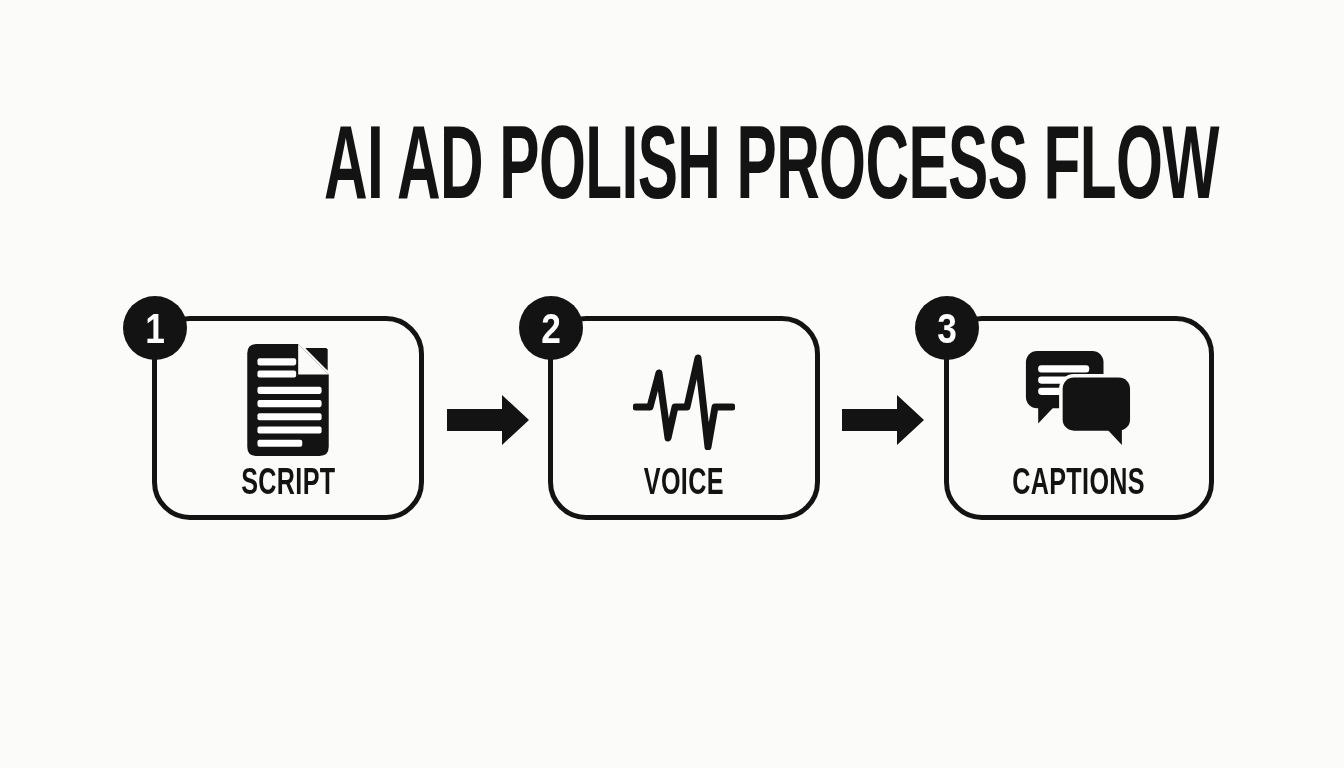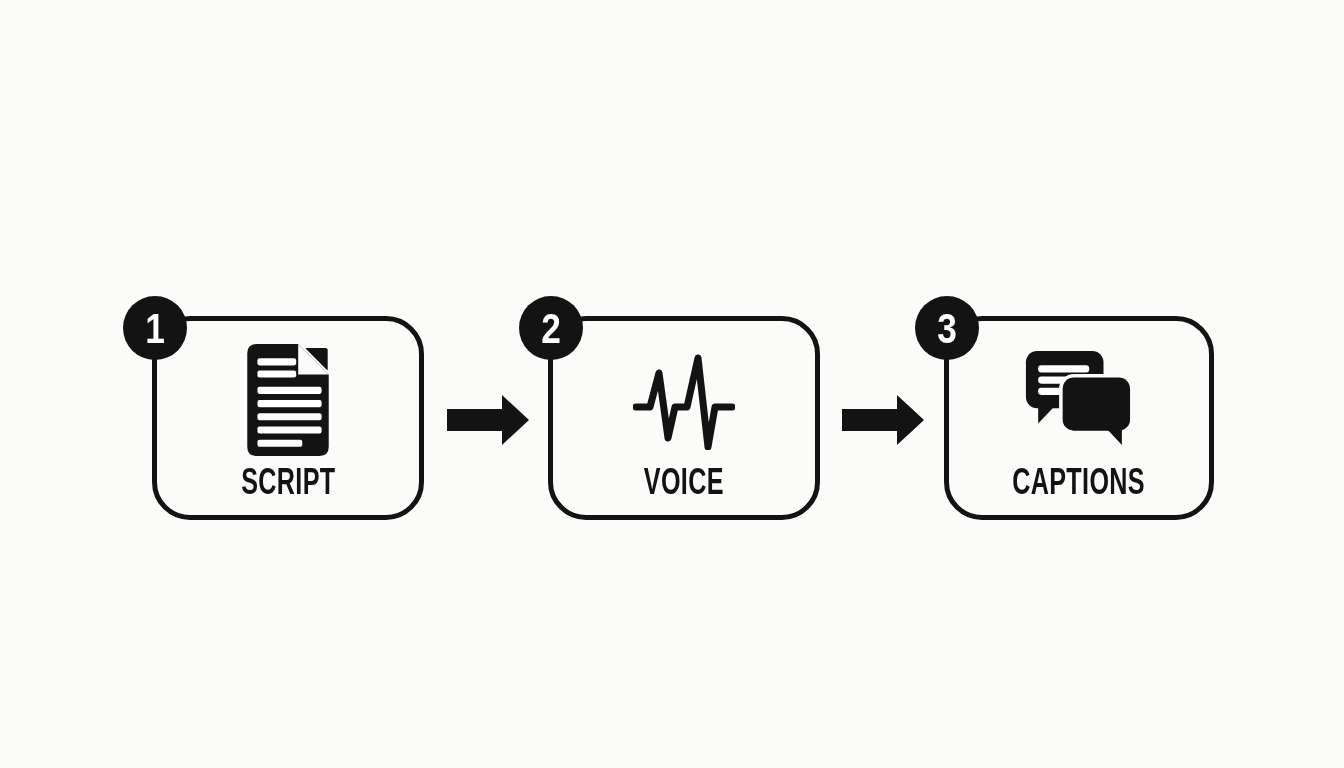--- a/index.html
+++ b/index.html
@@ -87,20 +87,23 @@
   .connector-1 { left: 447px; top: 395px; }
   .connector-2 { left: 842px; top: 395px; }
 
   svg { display: block; }
 </style>
 </head>
 <body>
 
 <div class="canvas">
 
+  <h1 class="title">
+    <span class="condense">AI AD POLISH PROCESS FLOW</span>
+  </h1>
 
   <div class="step step-1">
     <div class="badge">
       <span class="num">1</span>
     </div>
     <div class="icon-wrap">
       <svg width="84" height="112" viewBox="0 0 80 110" aria-hidden="true">
         <path d="M9 0 H50 L80 30 V101 Q80 110 71 110 H9 Q0 110 0 101 V9 Q0 0 9 0 Z" fill="#131313"></path>
         <polygon points="57,4 78,4 78,25" fill="#131313" stroke="#fbfbf9" stroke-width="0"></polygon>
         <polygon points="50,0 80,30 50,30" fill="#fbfbf9"></polygon>

